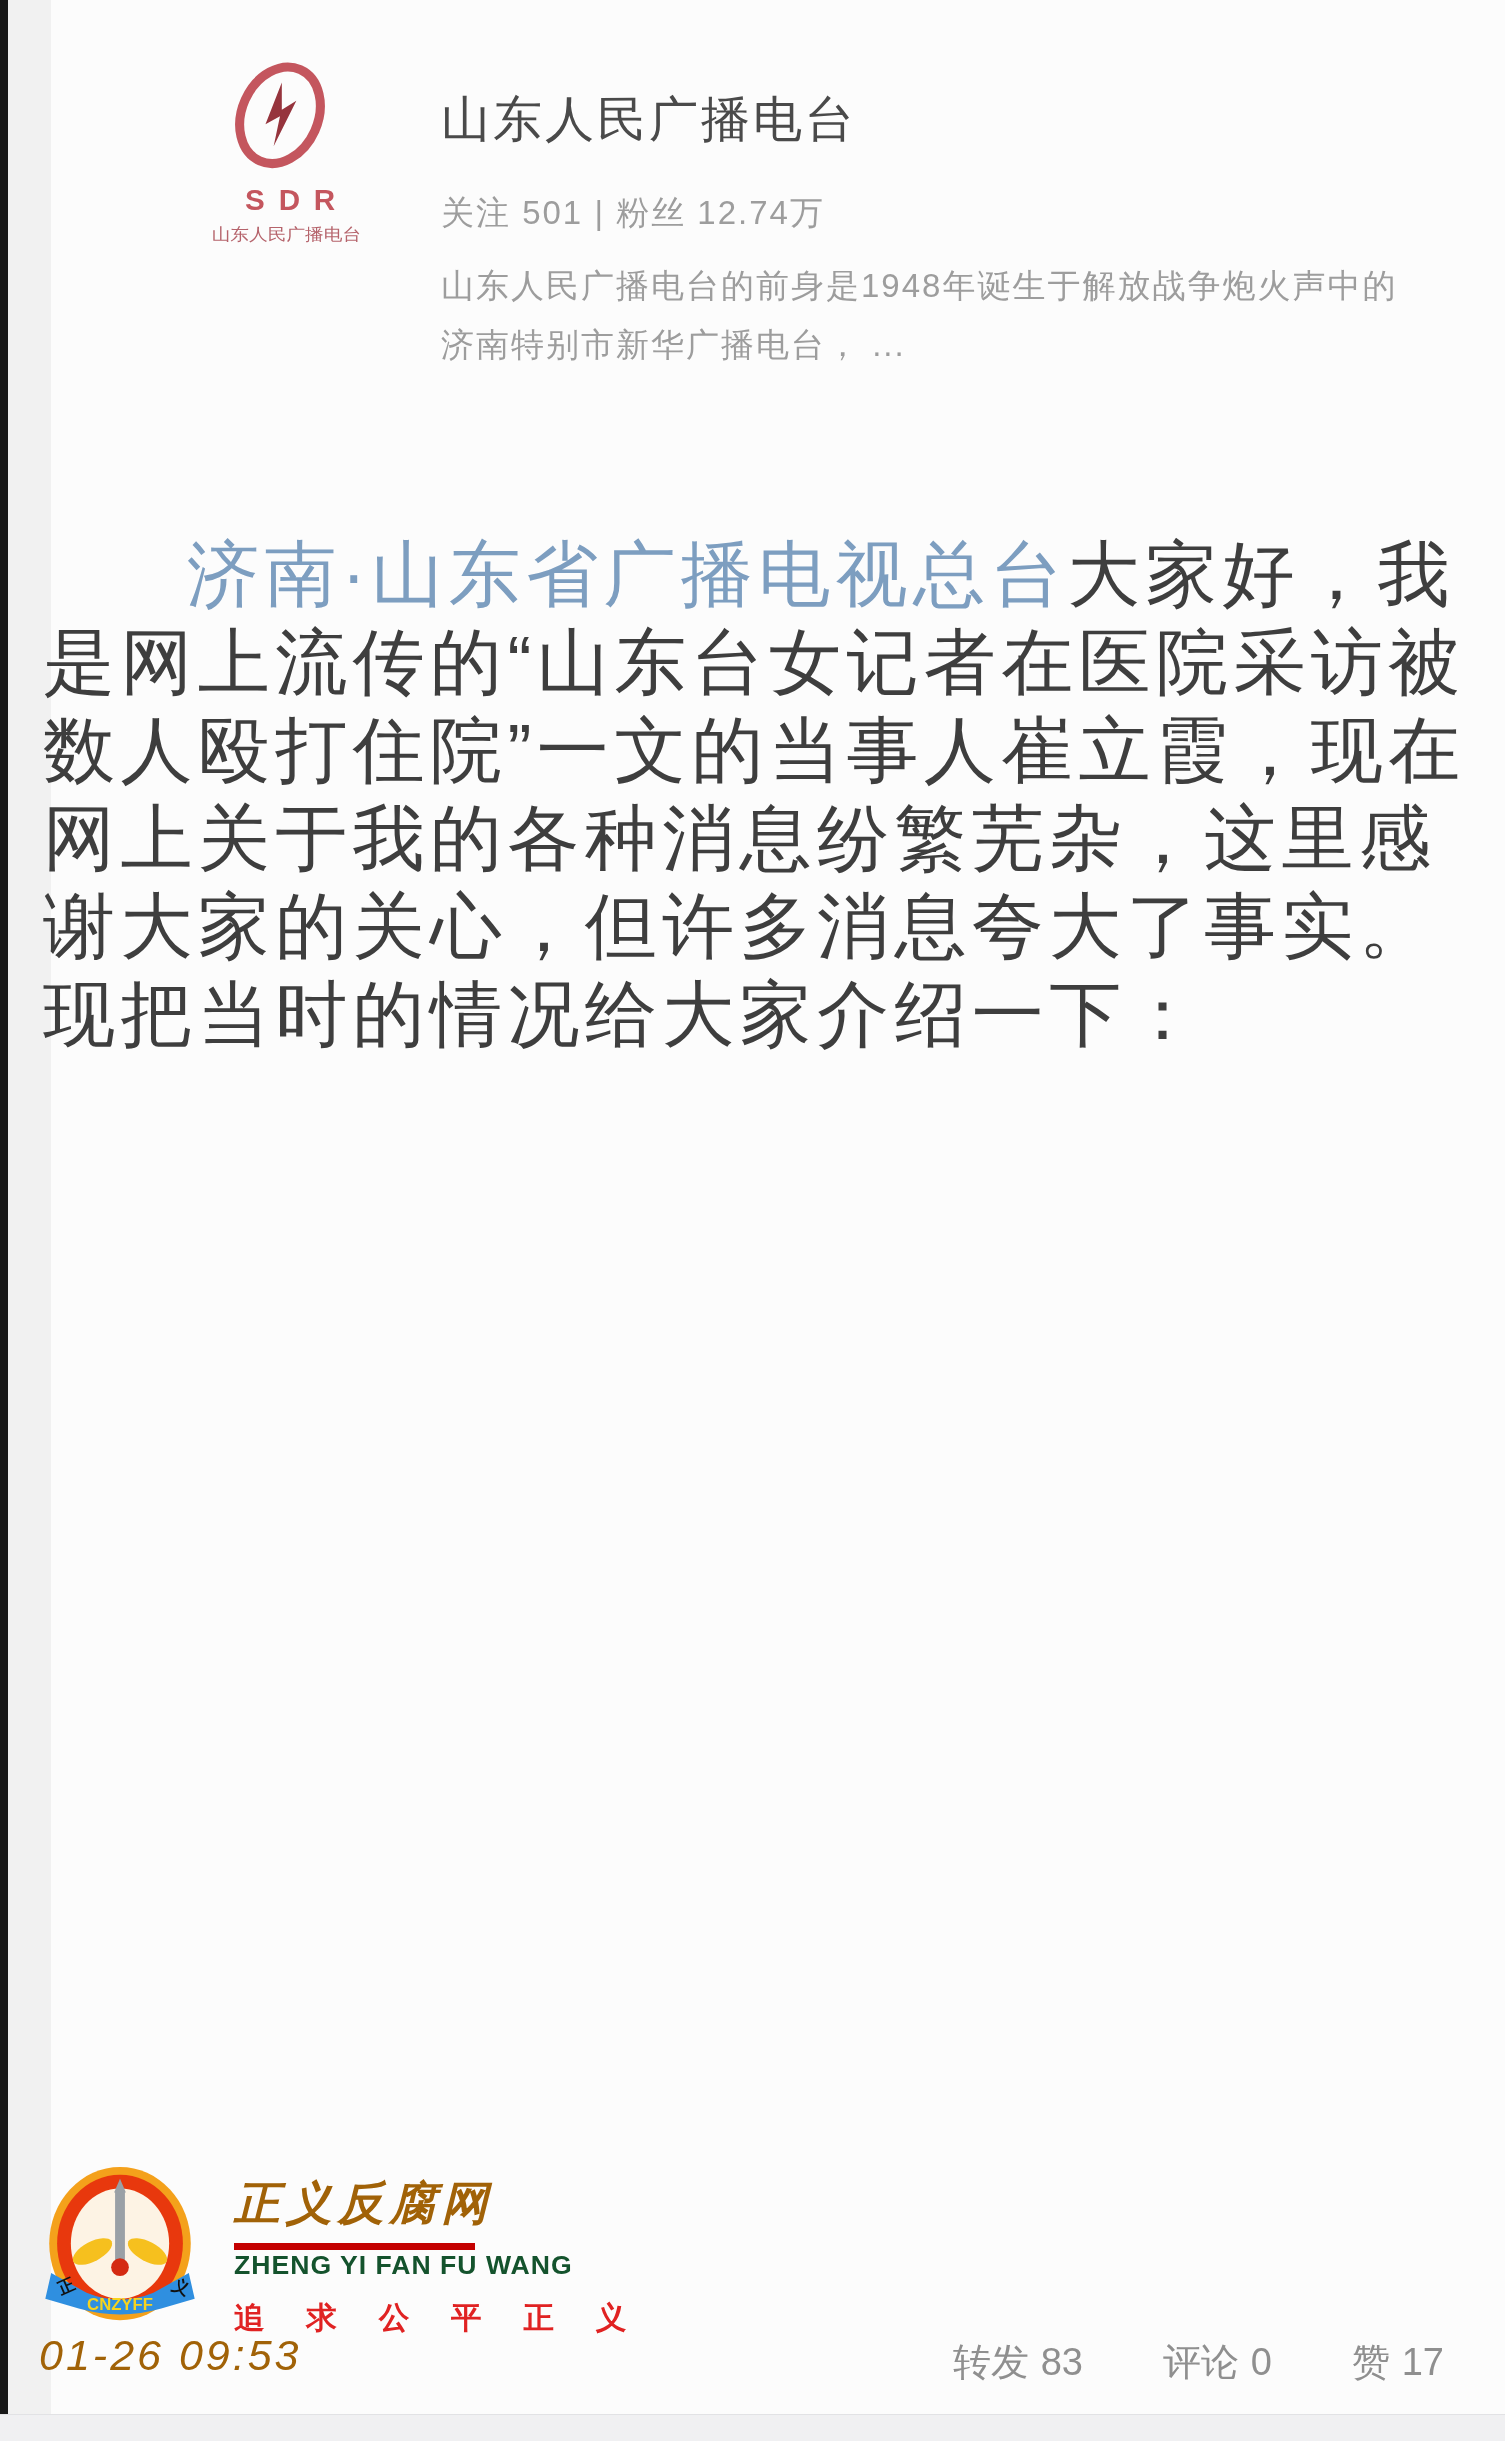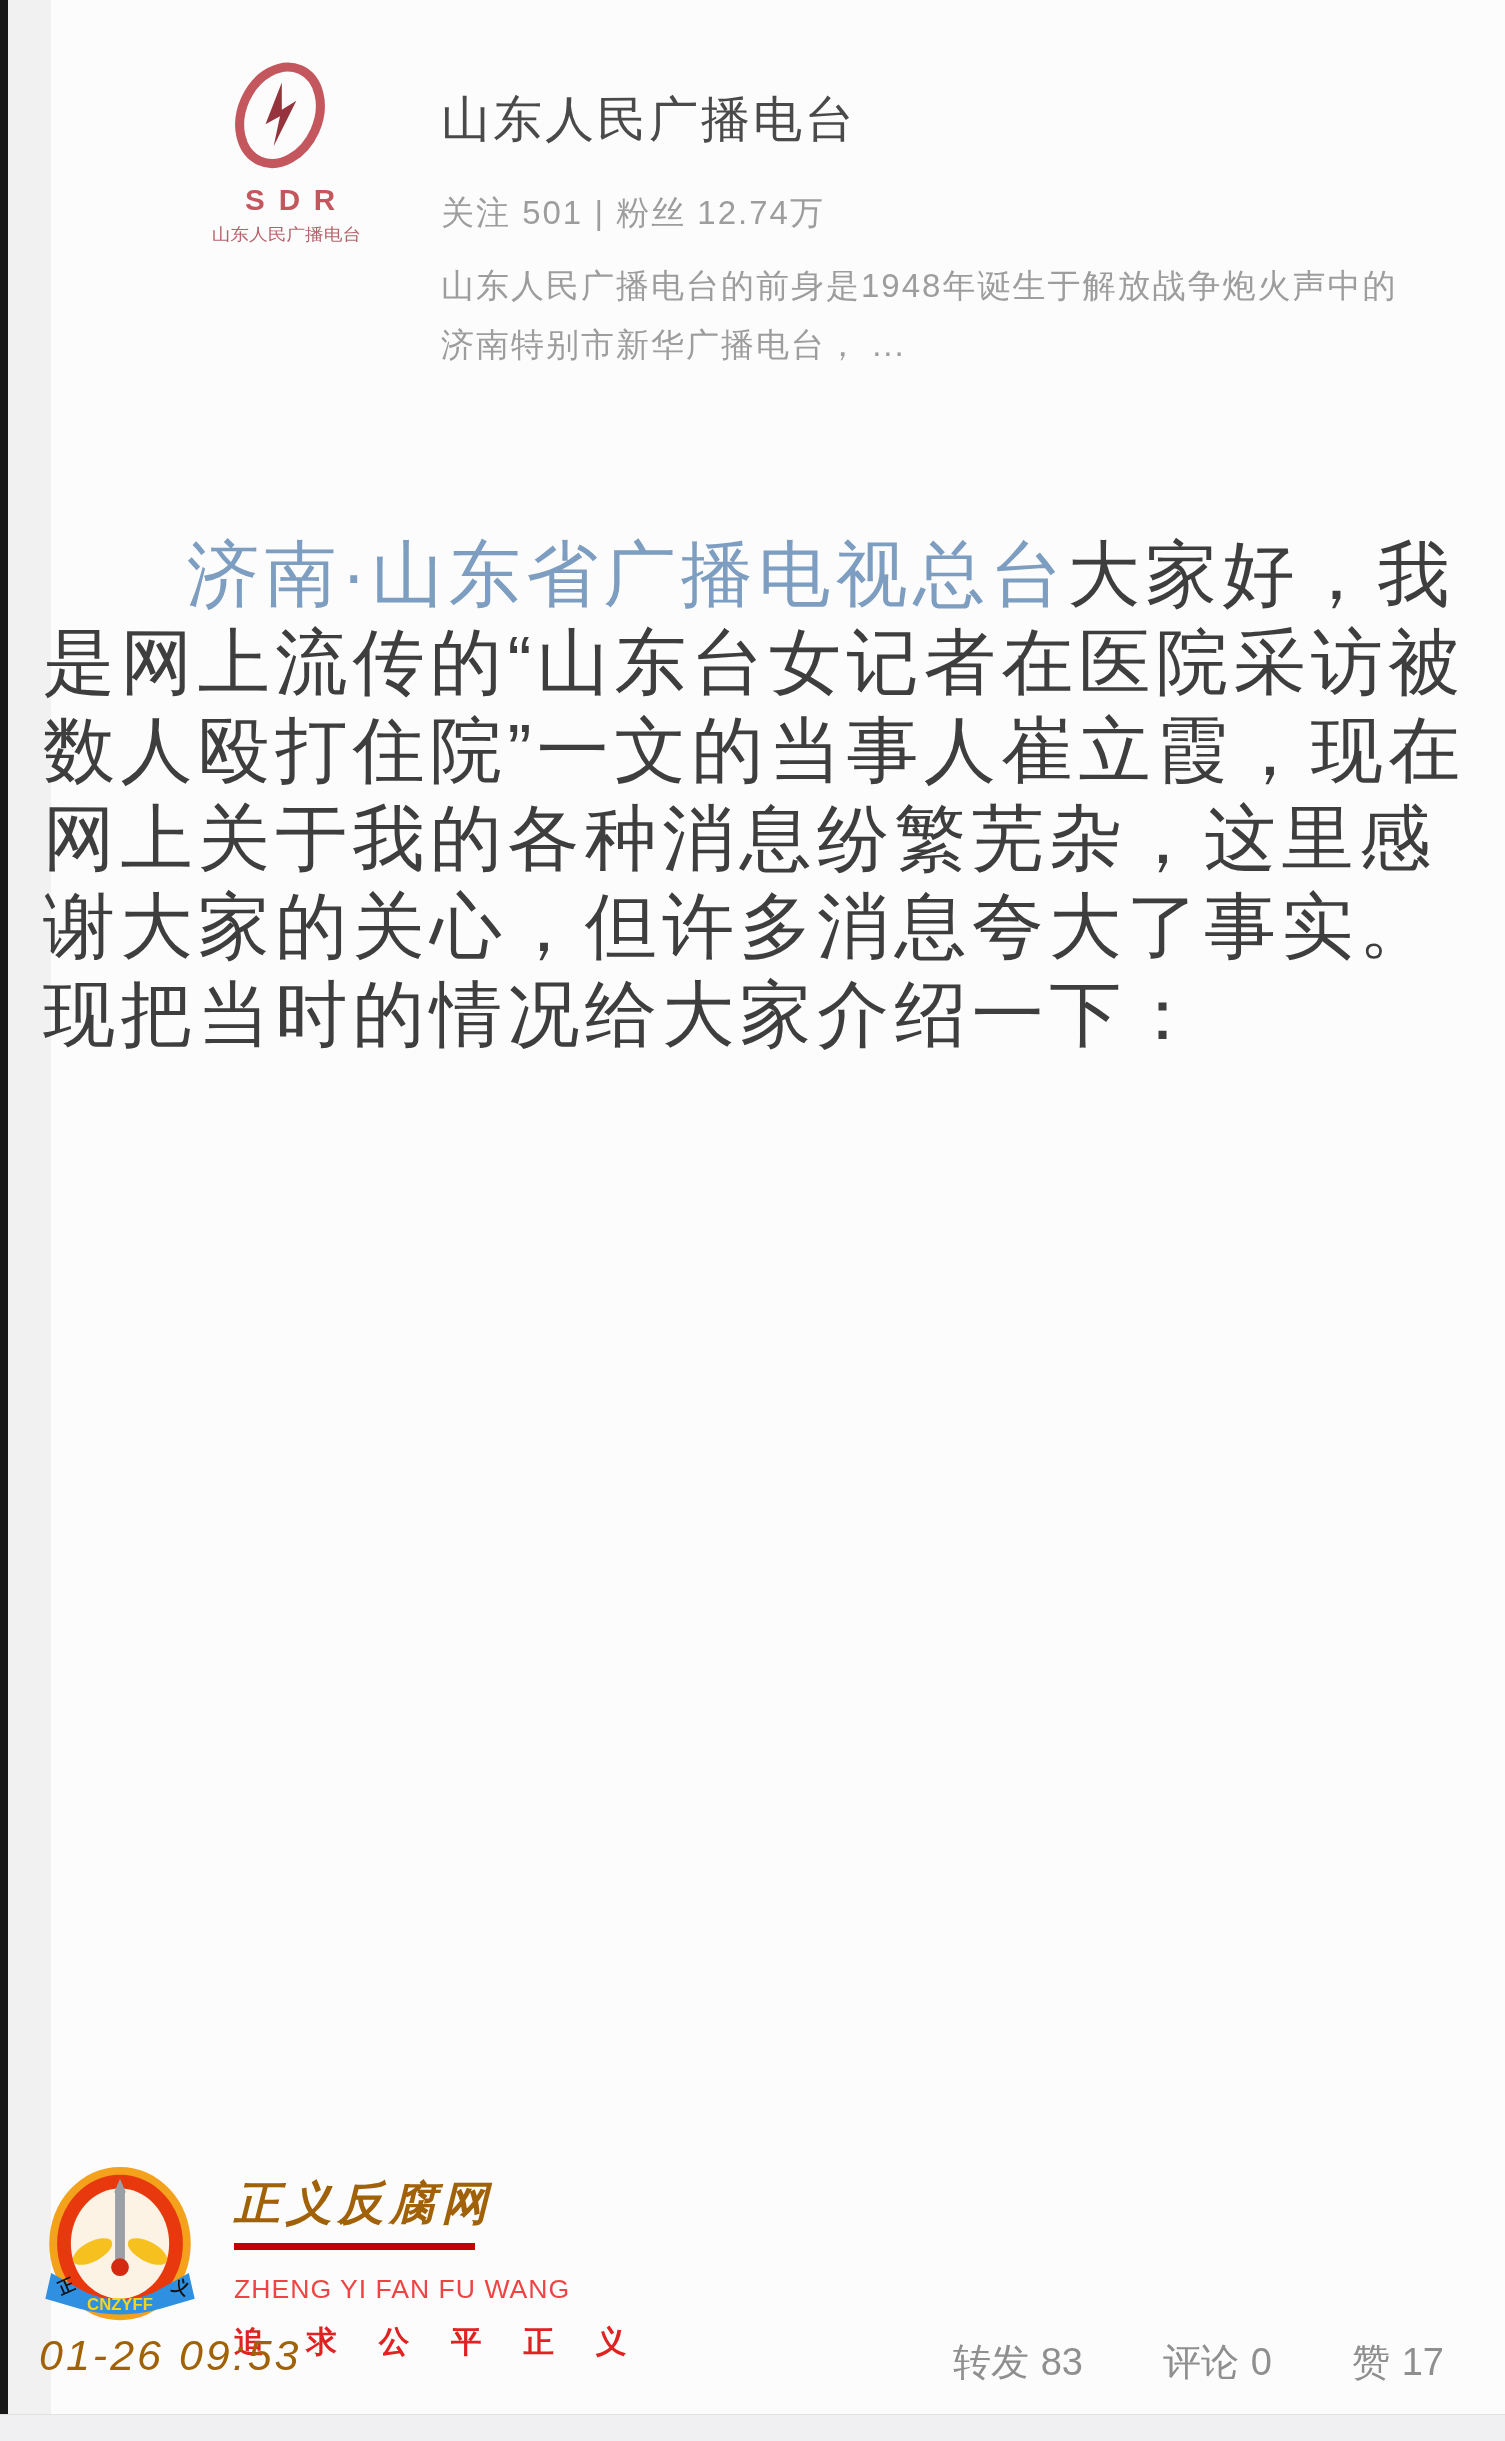--- a/index.html
+++ b/index.html
@@ -24,21 +24,21 @@
   .post p{margin:0;text-indent:2em;}
   .post p + p{margin-top:13.8px;}
   .post-link{color:#7d9ec0;}
 
   
   .badge{position:absolute;left:45px;top:2165px;width:150px;height:171px;}
   .wm-text{position:absolute;left:234px;top:2173px;filter:blur(0.3px);}
   .wm-site{font-size:46px;font-weight:bold;font-style:italic;color:#a16207;letter-spacing:5.9px;
            font-family:"Liberation Serif",serif;}
   .wm-line{width:241px;height:6.9px;background:#c40000;margin-top:7.9px;}
-  .wm-pinyin{font-size:26.6px;font-weight:normal;color:#ef4444;margin-top:24px;letter-spacing:1px;}
+  .wm-pinyin{font-size:26.6px;font-weight:bold;color:#14532d;margin-top:0;letter-spacing:1px;}
   .wm-slogan{font-size:30.5px;font-weight:bold;color:#e02222;letter-spacing:16.7px;margin-top:17.7px;white-space:nowrap;}
 
   
   .timestamp{position:absolute;left:39px;top:2331px;font-size:43px;color:#a16207;letter-spacing:3px;filter:blur(0.6px);font-style:italic;}
   .actions{position:absolute;right:61px;top:2337px;display:flex;gap:80px;font-size:38px;color:#8f8f8f;filter:blur(0.6px);}
   .action{display:flex;gap:11.8px;align-items:baseline;}
   .footer-strip{position:absolute;left:0;bottom:0;width:1505px;height:25.6px;background:#f0f0f2;border-top:1px solid #e2e2e5;}
 </style>
 </head>
 <body>

